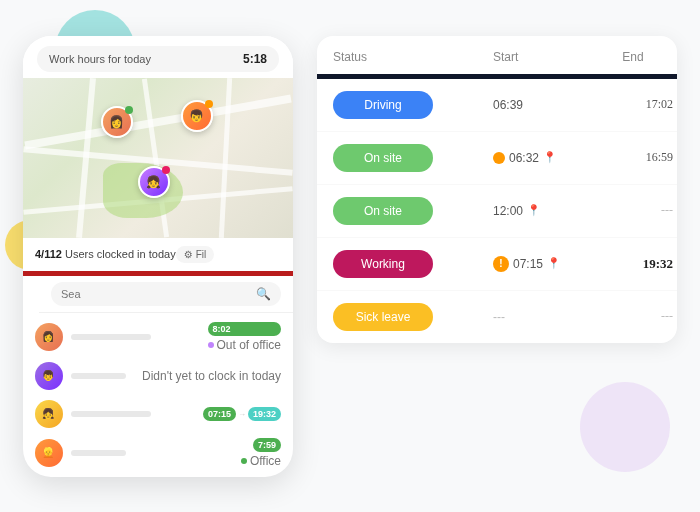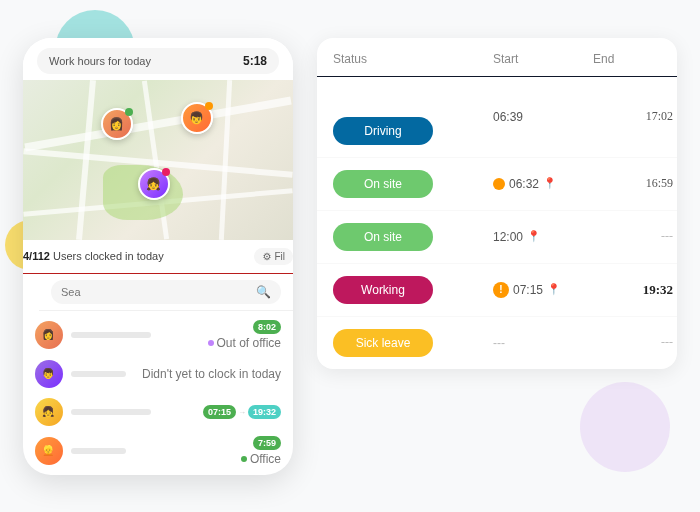--- a/index.html
+++ b/index.html
@@ -142,25 +142,24 @@
 
     .av1 { background: linear-gradient(135deg, #f4a261, #e76f51); color: #fff; }
     .av2 { background: linear-gradient(135deg, #ff9a3c, #ff6b35); color: #fff; }
     .av3 { background: linear-gradient(135deg, #c77dff, #7b2fff); color: #fff; }
 
     .dot-green { background: #4caf50; }
     .dot-orange { background: #ff9800; }
 
     
     .clocked-bar {
-      padding: 8px 0;
-      display: flex;
-      align-items: center;
-      justify-content: space-between;
-      border-bottom: 1px solid #b91c1c;
+      padding: 8px 12px;
+      display: flex;
+      align-items: center;
+      border-bottom: 5px solid #b91c1c;
     }
 
     .clocked-text {
       font-size: 11px;
       color: #444;
     }
 
     .clocked-count {
       font-weight: 700;
       color: #222;
@@ -314,31 +313,31 @@
       box-shadow: 0 4px 20px rgba(0,0,0,0.08);
       overflow: hidden;
       width: 360px;
       flex-shrink: 0;
     }
 
     .table-header {
       display: grid;
       grid-template-columns: 160px 100px 80px;
       padding: 14px 16px 10px;
-      border-bottom: 1px solid #0f172a;
+      border-bottom: 5px solid #0f172a;
     }
 
     .table-header-cell {
       font-size: 12px;
       color: #888;
       font-weight: 400;
     }
 
     .table-header-cell:last-child {
-      text-align: left;
+      text-align: center;
     }
 
     .table-row {
       display: grid;
       grid-template-columns: 160px 100px 80px;
       padding: 12px 16px;
       align-items: center;
       border-bottom: 1px solid #f8f8f8;
     }
 
@@ -351,21 +350,21 @@
       align-items: center;
       justify-content: center;
       padding: 7px 20px;
       border-radius: 20px;
       font-size: 12px;
       font-weight: 500;
       color: #fff;
       min-width: 100px;
     }
 
-    .badge-purple { background: #0369a1; margin-top: 28px; }
+    .badge-purple { background: #3b82f6; }
     .badge-green-on { background: #6ec96e; }
     .badge-pink { background: #be185d; }
     .badge-yellow { background: #fbbf24; }
 
     .start-cell {
       display: flex;
       align-items: center;
       gap: 4px;
       font-size: 12px;
       color: #555;
@@ -481,21 +480,21 @@
       </div>
     </div>
 
     <div class="user-list">
 
       <div class="user-item">
         <div class="user-avatar-sm uav1">👩</div>
         <div class="user-info">
           <div class="user-bar"></div>
         </div>
-        <div style="display:flex; flex-direction:column; align-items:flex-end; gap:2px;">
+        <div style="display:flex; flex-direction:column; gap:2px;">
           <span class="user-time-badge badge-green">8:02</span>
           <span class="user-status-text">
             <span class="status-dot-sm" style="background:#c084fc;"></span>
             Out of office
           </span>
         </div>
       </div>
 
       <div class="user-item">
         <div class="user-avatar-sm uav2">👦</div>

